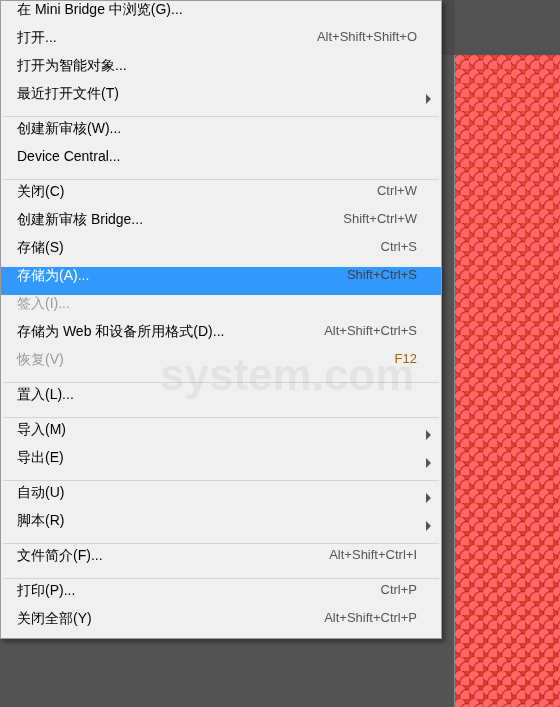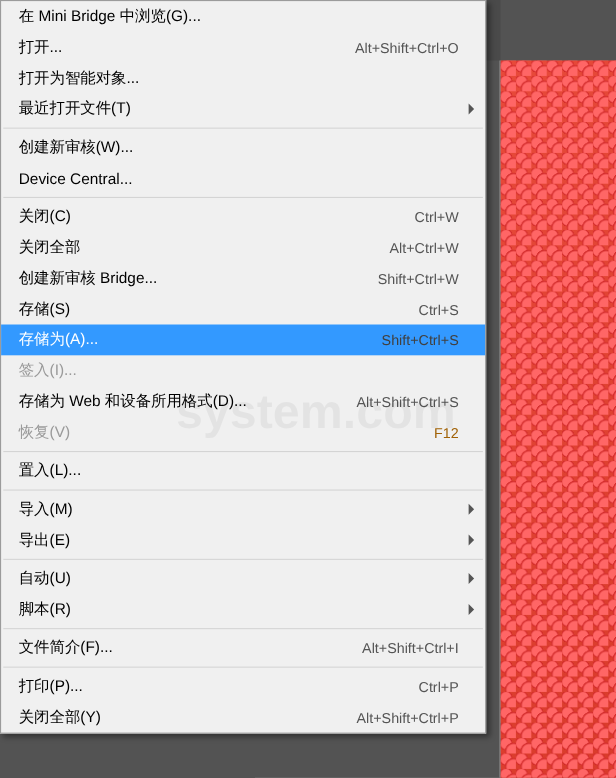--- a/index.html
+++ b/index.html
@@ -1,21 +1,21 @@
 <!DOCTYPE html>
 <html><head>
 <meta charset="utf-8">
 <style>
 html,body{margin:0;padding:0;width:560px;height:707px;font-family:"Microsoft YaHei","SimSun",sans-serif;font-size:14px;background:#535353;overflow:hidden}
 .canvas{position:absolute;right:0;top:55px;width:105px;height:652px;background:linear-gradient(135deg,#e84a3a 0%,#d93b2b 100%);border-left:1px solid #888}
 .canvas:before{content:"";position:absolute;inset:0;background-image:radial-gradient(circle at 5px 5px,#f66 0%,#f66 35%,#c22 45%,transparent 48%);background-size:14px 14px}
 .canvas:after{content:"";position:absolute;inset:0;background-image:radial-gradient(circle at 12px 12px,#f66 0%,#f66 35%,#c22 45%,transparent 48%);background-size:14px 14px}
 .win-bg{position:absolute;left:0;top:0;width:455px;height:55px;background:#4a4a4a}
 .menu{position:absolute;left:0;top:0;width:440px;background:#f0f0f0;border:1px solid #9b9b9b;box-shadow:3px 3px 5px rgba(0,0,0,.4)}
-.item{display:flex;justify-content:space-between;align-items:center;height:28px;padding:0 24px 0 16px;color:#000;position:relative}
+.item{display:flex;justify-content:space-between;height:28px;padding:0 24px 0 16px;color:#000;position:relative}
 .item.hi{background:#3399ff;color:#fff}
 .item.dis{color:#9a9a9a}
 .sc{color:#555;font-size:13px}
 .item.hi .sc{color:#404040}
 .item.dis .sc{color:#a16207}
 .sep{height:1px;background:#d4d4d4;margin:3px 2px}
 .sub:after{content:"";position:absolute;right:10px;top:50%;transform:translateY(-50%);border-left:5px solid #555;border-top:5px solid transparent;border-bottom:5px solid transparent}
 .wm{position:absolute;left:160px;top:350px;font-size:44px;font-weight:bold;color:rgba(0,0,0,.05);pointer-events:none;}
 </style>
 </head>
@@ -23,43 +23,39 @@
 
 <div class="win-bg"></div>
 <div class="canvas"></div>
 
 <div class="menu">
 <div class="item">
       <span>在 Mini Bridge 中浏览(G)...</span>
     </div>
 <div class="item">
       <span>打开...</span>
-      <span class="sc">Alt+Shift+Ctrl+O</span>
+      <span class="sc">Alt+Shift+Shift+O</span>
     </div>
 <div class="item">
       <span>打开为智能对象...</span>
     </div>
 <div class="item sub">
       <span>最近打开文件(T)</span>
     </div>
 <div class="sep"></div>
 <div class="item">
       <span>创建新审核(W)...</span>
     </div>
 <div class="item">
       <span>Device Central...</span>
     </div>
 <div class="sep"></div>
 <div class="item">
       <span>关闭(C)</span>
       <span class="sc">Ctrl+W</span>
-    </div>
-<div class="item">
-      <span>关闭全部</span>
-      <span class="sc">Alt+Ctrl+W</span>
     </div>
 <div class="item">
       <span>创建新审核 Bridge...</span>
       <span class="sc">Shift+Ctrl+W</span>
     </div>
 <div class="item">
       <span>存储(S)</span>
       <span class="sc">Ctrl+S</span>
     </div>
 <div class="item hi">

